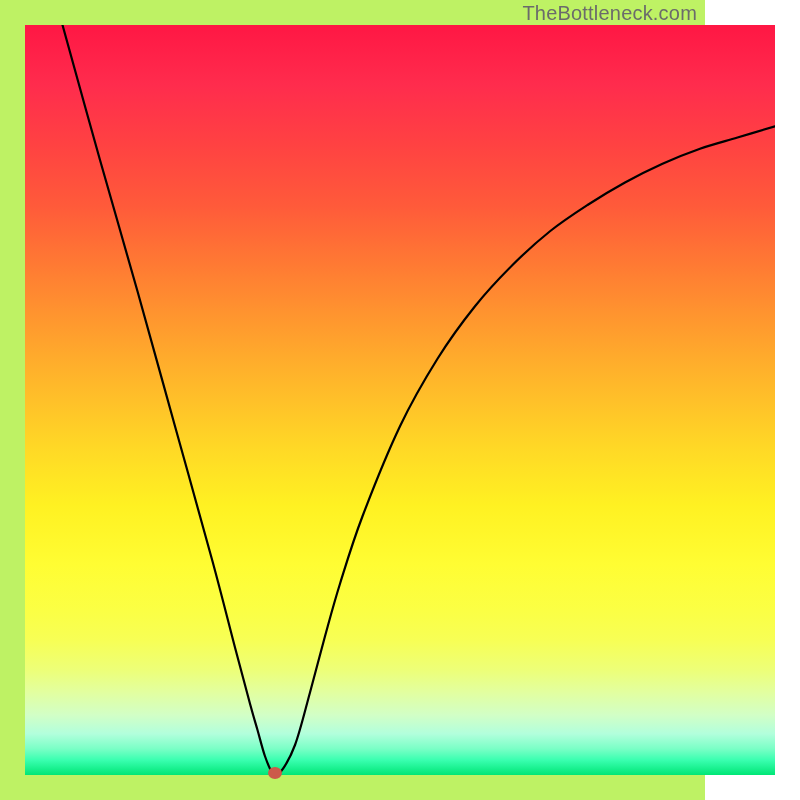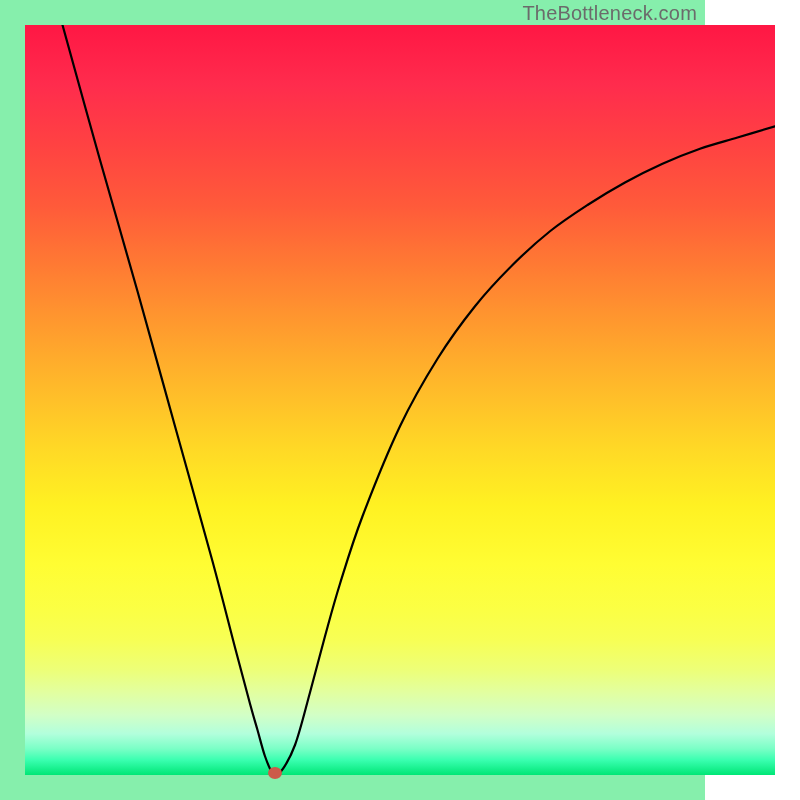--- a/index.html
+++ b/index.html
@@ -7,21 +7,21 @@
     padding: 0;
     width: 800px;
     height: 800px;
     overflow: hidden;
     background: #fff;
   }
   .chart-container {
     position: relative;
     width: 705px;
     height: 800px;
-    background: #86efac;
+    background: #bef264;
   }
   .plot-area {
     position: absolute;
     left: 25px;
     top: 25px;
     width: 750px;
     height: 750px;
     background: linear-gradient(to bottom,
       #ff1744 0%,
       #ff2c4d 8%,

